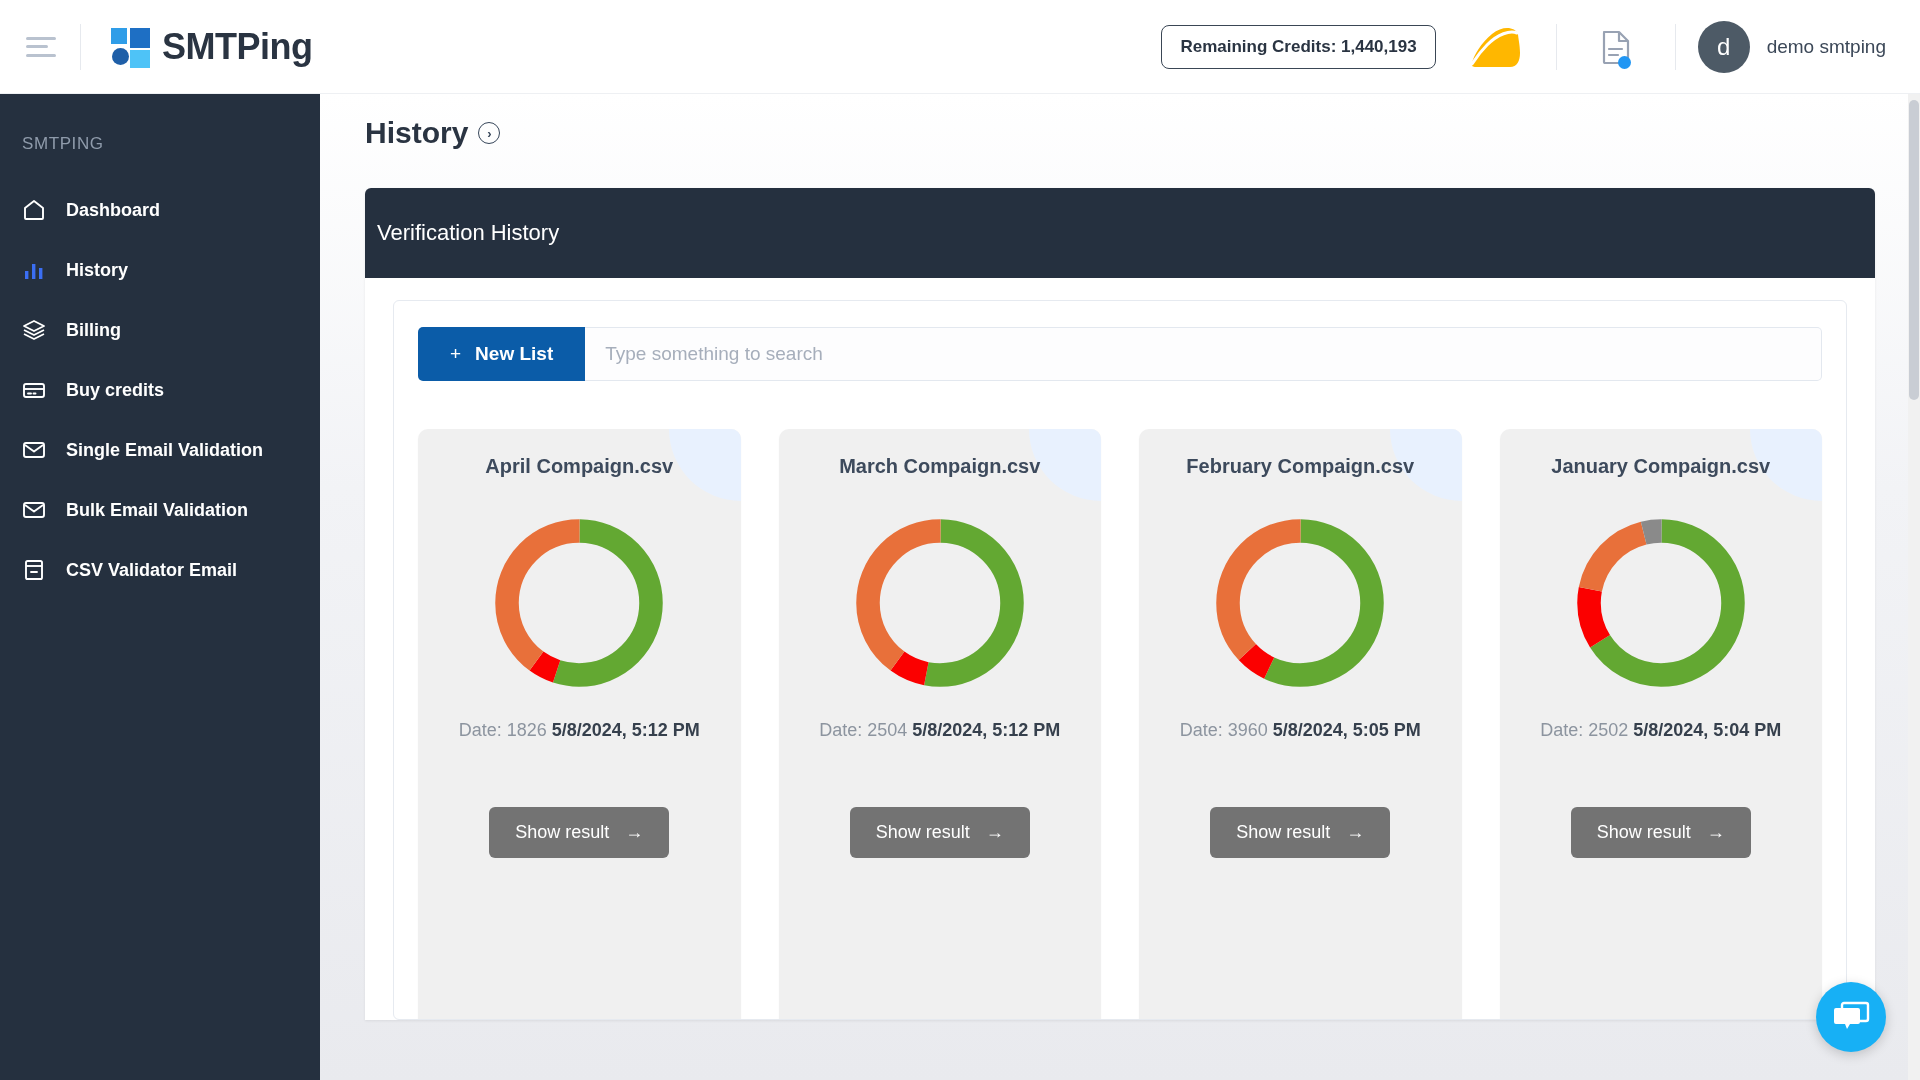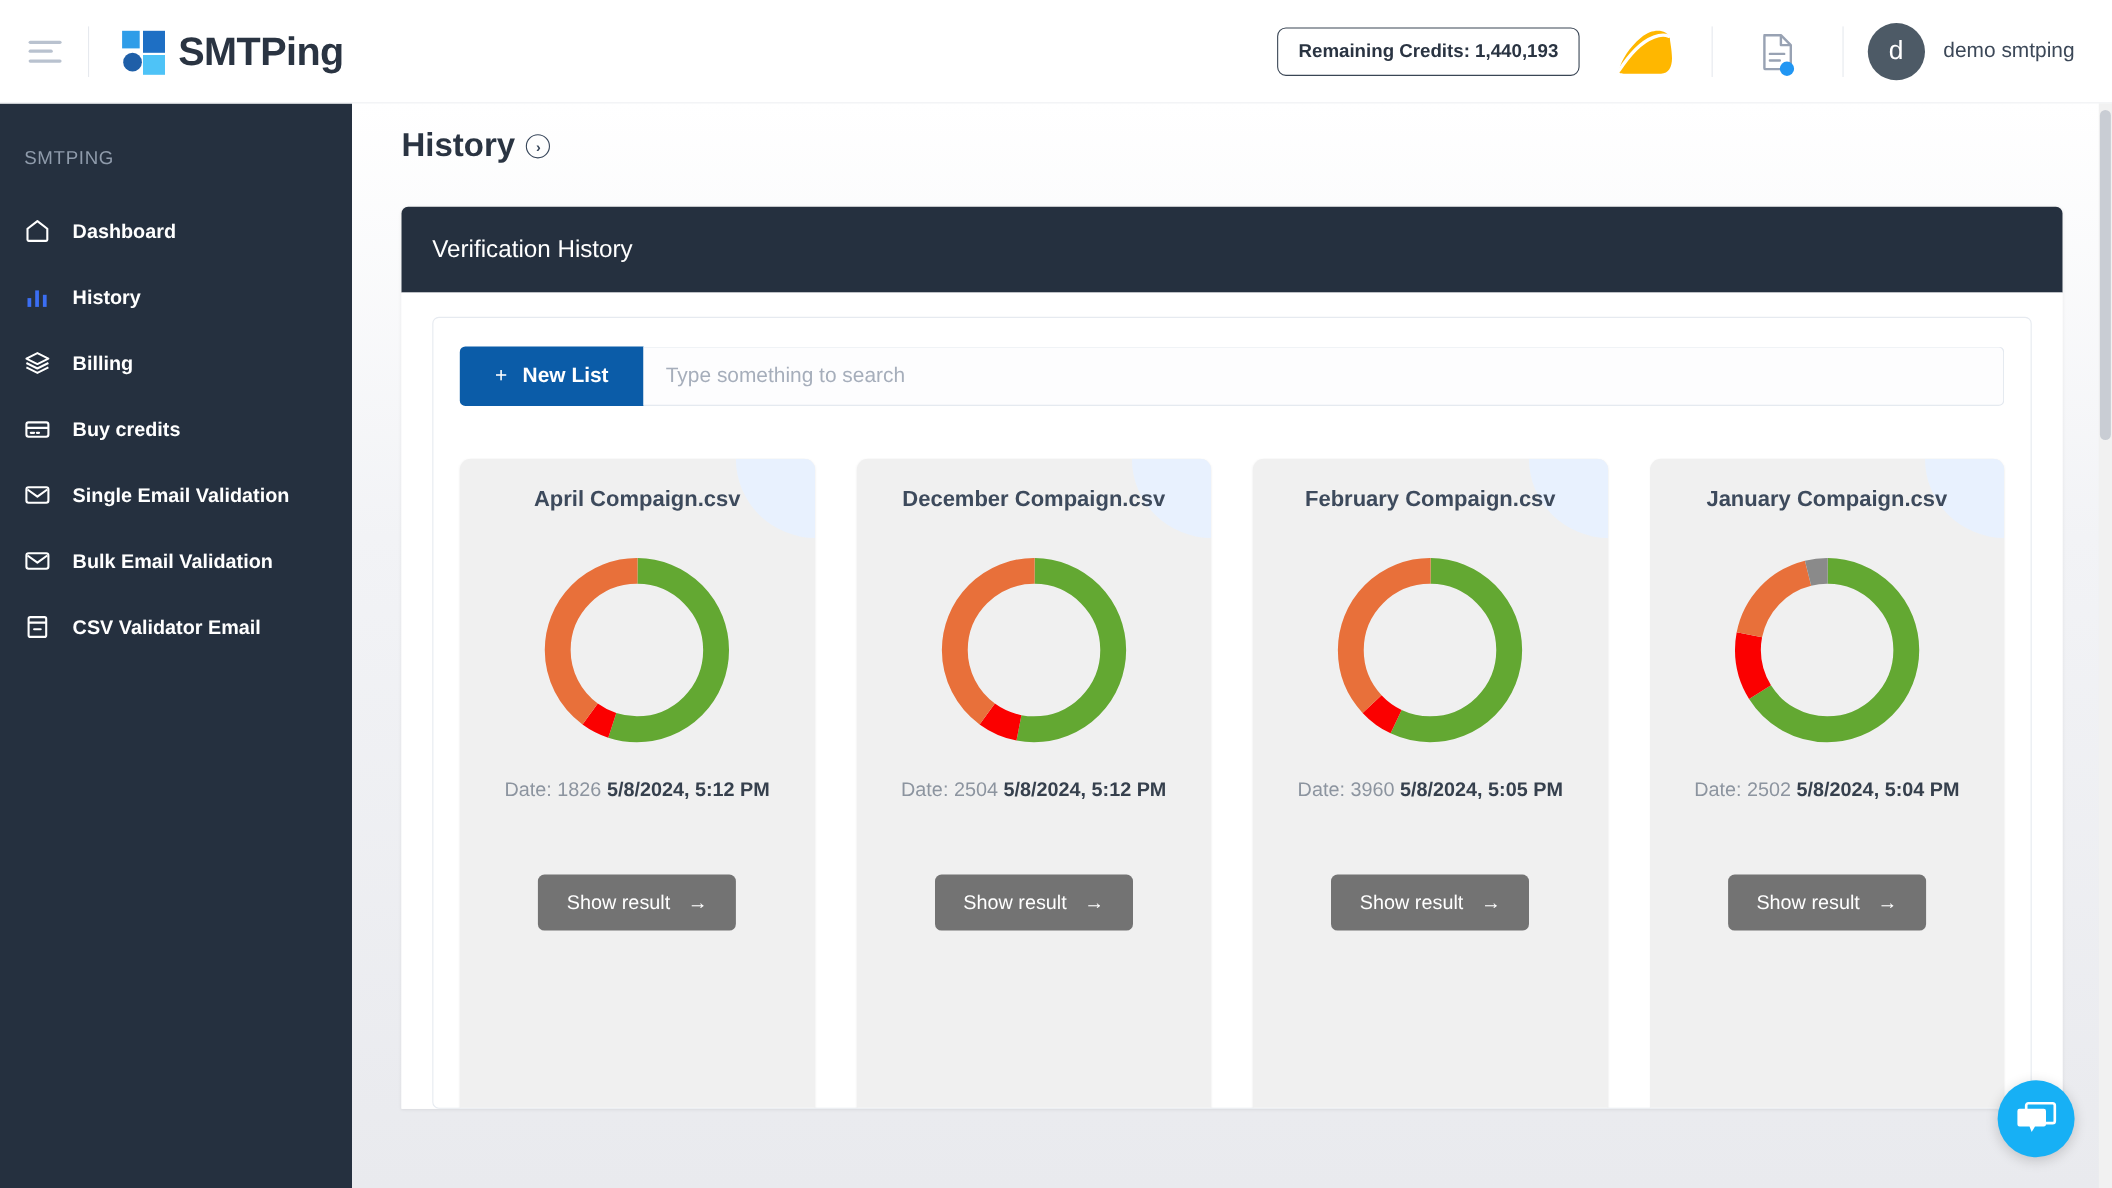--- a/index.html
+++ b/index.html
@@ -100,22 +100,22 @@
   .panel {
     margin: 38px 45px 0 45px;
     width: 1510px;
     background: #ffffff;
     border-radius: 6px 6px 0 0;
     box-shadow: 0 1px 3px rgba(0,0,0,0.07);
   }
   .panel-head {
     background: #25303f; color: #fff;
     border-radius: 6px 6px 0 0;
-    height: 78px; display: flex; align-items: center;
-    padding-left: 28px; font-size: 22px;
+    height: 90px; display: flex; align-items: center;
+    padding-left: 12px; font-size: 22px;
   }
   .panel-body { padding: 22px 28px 0 28px; background: #fff;}
   .inner-card {
     border: 1px solid #e6eaf0; border-radius: 6px;
     padding: 26px 24px 20px 24px;
     background: #fff;
     height: 720px; overflow: hidden;
   }
 
   .toolbar { display: flex; align-items: stretch; height: 54px; }
@@ -362,21 +362,21 @@
               <b>5/8/2024, 5:12 PM</b>
             </div>
             <button class="show-btn">
               <span>Show result</span>
               <span>→</span>
             </button>
           </div>
 
           <div class="vcard">
             <div class="corner"></div>
-            <div class="vcard-title">December Compaign.csv</div>
+            <div class="vcard-title">March Compaign.csv</div>
             <div class="donut-wrap">
               <svg width="190" height="190" viewBox="0 0 42 42">
                 <circle cx="21" cy="21" r="15.915" fill="none" stroke="#63a832" stroke-width="5.2" stroke-dasharray="53 47" stroke-dashoffset="25"></circle>
                 <circle cx="21" cy="21" r="15.915" fill="none" stroke="#fb0000" stroke-width="5.2" stroke-dasharray="7 93" stroke-dashoffset="-28"></circle>
                 <circle cx="21" cy="21" r="15.915" fill="none" stroke="#e8703a" stroke-width="5.2" stroke-dasharray="40 60" stroke-dashoffset="-35"></circle>
               </svg>
             </div>
             <div class="date-row">
               <span>Date: 2504</span>
               <b>5/8/2024, 5:12 PM</b>

